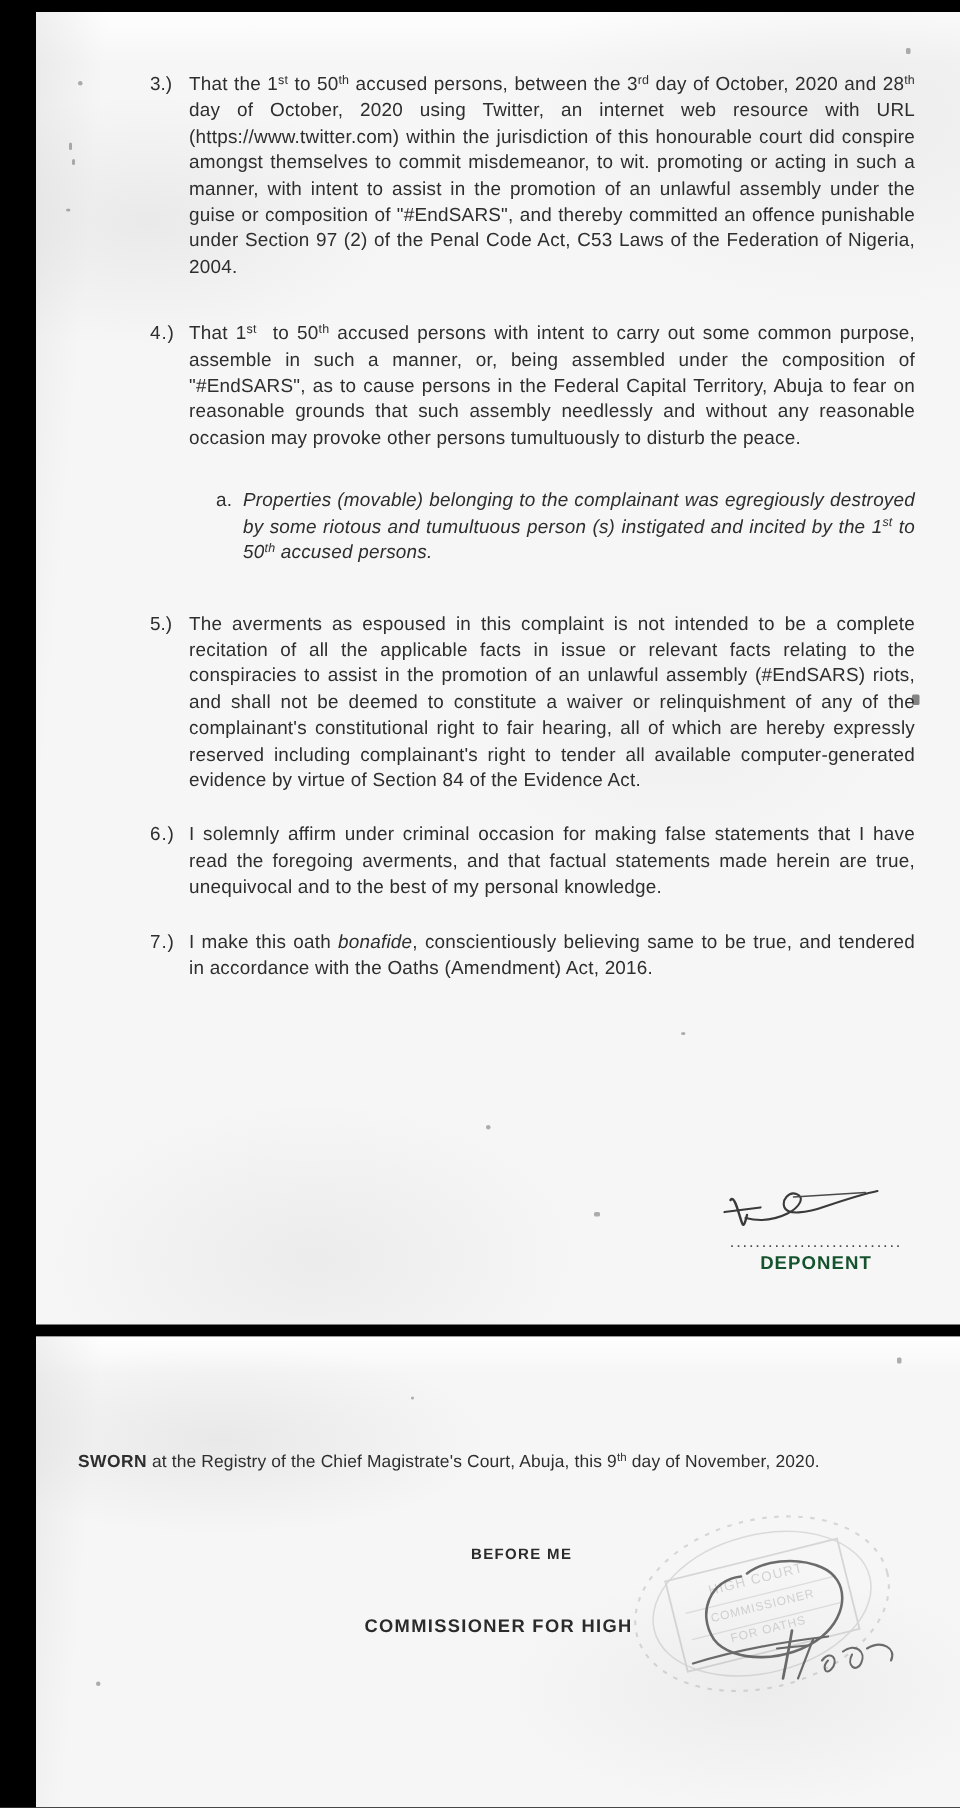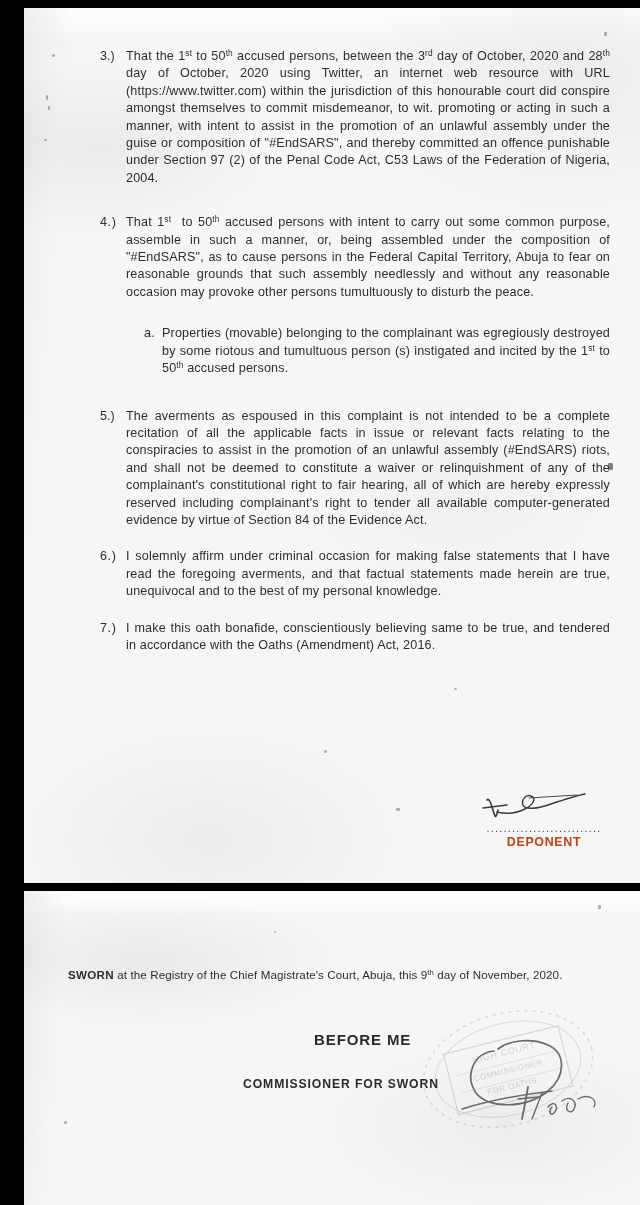--- a/index.html
+++ b/index.html
@@ -100,29 +100,29 @@
     line-height: 17.4px;
     letter-spacing: 0.15px;
     color: #2e2e2e;
     margin-bottom: 19px;
   }
   .sub-clause .sub-num {
     position: absolute;
     left: 0;
     top: 0;
   }
-  .sub-clause p { margin: 0; }
+  .sub-clause p { margin: 0; font-style: italic; }
 
   sup {
     font-size: 0.66em;
     vertical-align: 0.5em;
     line-height: 0;
   }
   .url { }
-  .ital { }
+  .ital { font-style: italic; }
 
   
   .sig-block {
     position: absolute;
     left: 455px;
     top: 786px;
     width: 130px;
     text-align: center;
   }
   .sig-mark {
@@ -140,45 +140,45 @@
     color: #4a4a4a;
     height: 12px;
     line-height: 12px;
     white-space: nowrap;
     overflow: hidden;
   }
   .sig-label {
     font-size: 12.4px;
     font-weight: bold;
     letter-spacing: 0.7px;
-    color: #c2410c;
+    color: #14532d;
     margin-top: 1px;
   }
 
   
   .sworn-line {
     position: absolute;
-    left: 44px;
+    left: 28px;
     top: 76px;
     width: 556px;
     font-size: 11.6px;
     line-height: 16px;
     letter-spacing: 0.1px;
     color: #2e2e2e;
     white-space: nowrap;
   }
   .sworn-line .lead {
     font-weight: bold;
     letter-spacing: 0.3px;
   }
   .before-me {
     position: absolute;
     left: 290px;
     top: 140px;
-    font-size: 15px;
+    font-size: 10px;
     font-weight: bold;
     letter-spacing: 0.9px;
     color: #2b2b2b;
   }
   .commissioner {
     position: absolute;
     left: 219px;
     top: 186px;
     font-size: 12.2px;
     font-weight: bold;
@@ -302,17 +302,17 @@
           <path d="M176 96 C 186 90, 196 96, 192 104" fill="none" stroke="#4d4d4d" stroke-width="1.4" stroke-linecap="round"></path>
         </g>
       </svg>
     </div>
 
     <div class="sworn-line">
       <span class="lead">SWORN</span><span> at the Registry of the Chief Magistrate's Court, Abuja, this 9</span><sup>th</sup><span> day of November, 2020.</span>
     </div>
 
     <div class="before-me">BEFORE ME</div>
-    <div class="commissioner">COMMISSIONER FOR SWORN</div>
+    <div class="commissioner">COMMISSIONER FOR HIGH</div>
 
   </div>
 
 </div>
 
 </body></html>

